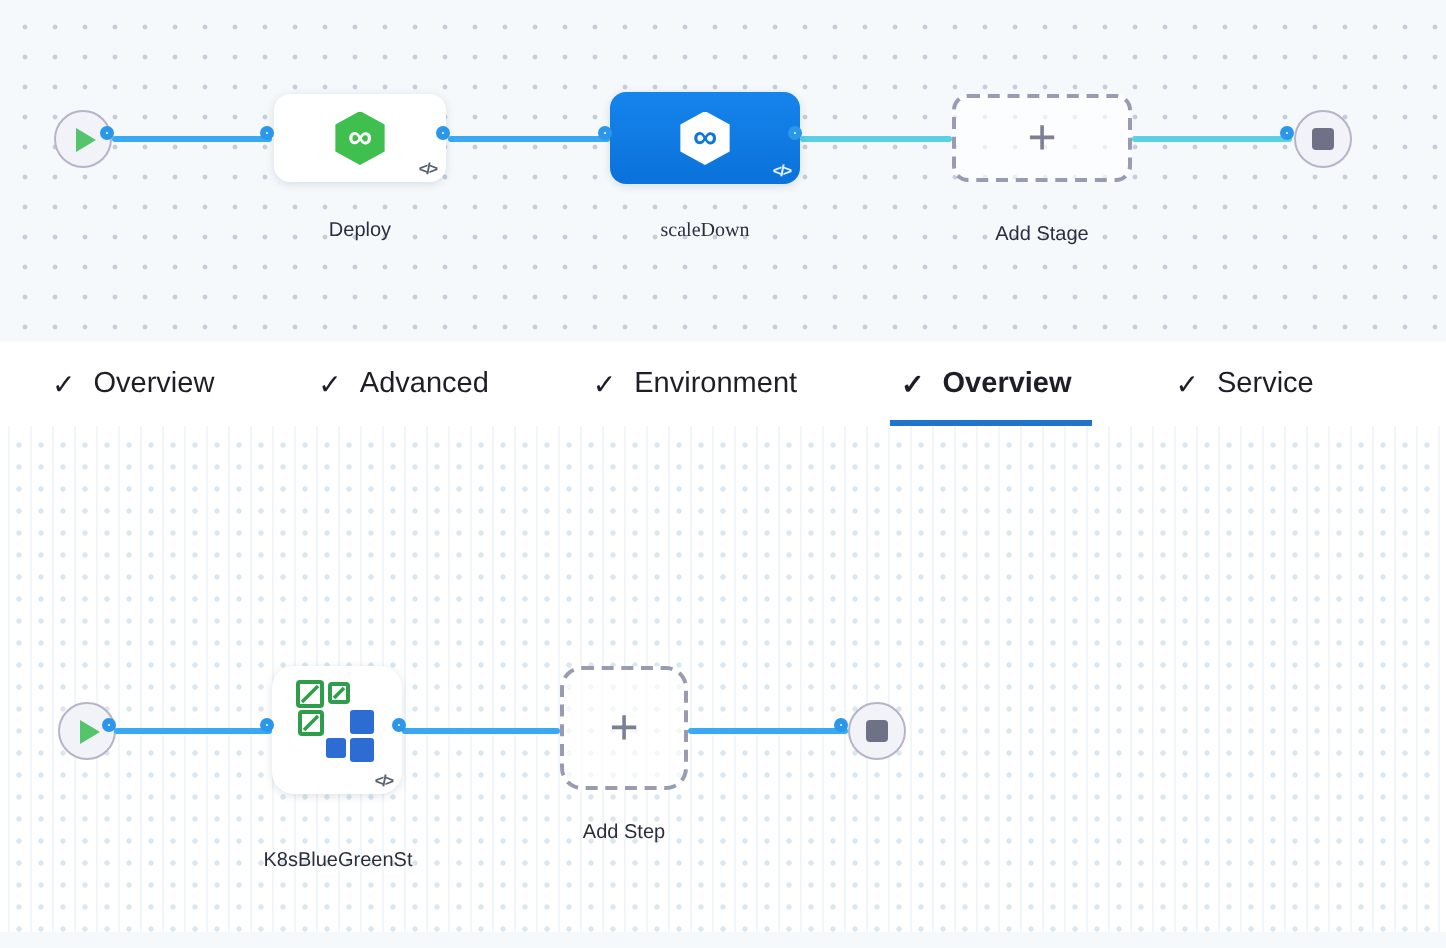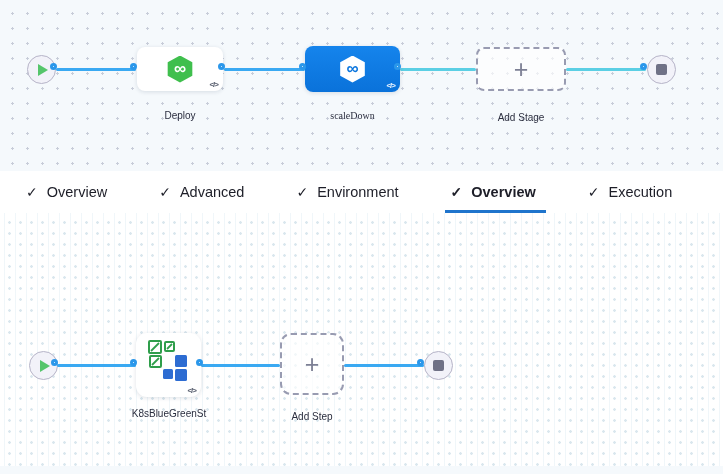--- a/index.html
+++ b/index.html
@@ -164,21 +164,21 @@
     <div class="tab">
       <span class="chk">✓</span>
       <span>Environment</span>
     </div>
     <div class="tab active">
       <span class="chk">✓</span>
       <span>Overview</span>
     </div>
     <div class="tab">
       <span class="chk">✓</span>
-      <span>Execution</span>
+      <span>Service</span>
     </div>
   </nav>
 
   <section class="step-canvas">
 
     <div class="terminal" style="left:29px; top:138px;">
       <div class="play-tri"></div>
     </div>
 
     <div class="link done" style="left:57px; top:150.5px; width:79px;"></div>
@@ -198,21 +198,21 @@
           <line x1="12" y1="19" x2="5" y2="26"></line>
         </g>
         <g fill="#2d6cd2">
           <rect x="28" y="16" width="12" height="12" rx="1.5"></rect>
           <rect x="16" y="30" width="10" height="10" rx="1.5"></rect>
           <rect x="28" y="30" width="12" height="12" rx="1.5"></rect>
         </g>
       </svg>
       <div class="code-badge">&lt;/&gt;</div>
     </div>
-    <div class="node-label step-label" style="left:106px; top:193px; width:126px;">
+    <div class="node-label step-label" style="left:106px; top:210px; width:126px;">
       <div>K8sBlueGreenSt</div>
     </div>
 
     <div class="link done" style="left:201px; top:150.5px; width:79px;"></div>
     <div class="port" style="left:196px; top:145.5px;"></div>
 
     <div class="add-box" style="left:280px; top:120px; width:64px; height:62px; border-radius:11px;">
       <span class="plus">+</span>
     </div>
     <div class="node-label" style="left:250px; top:198px; width:124px;">Add Step</div>

